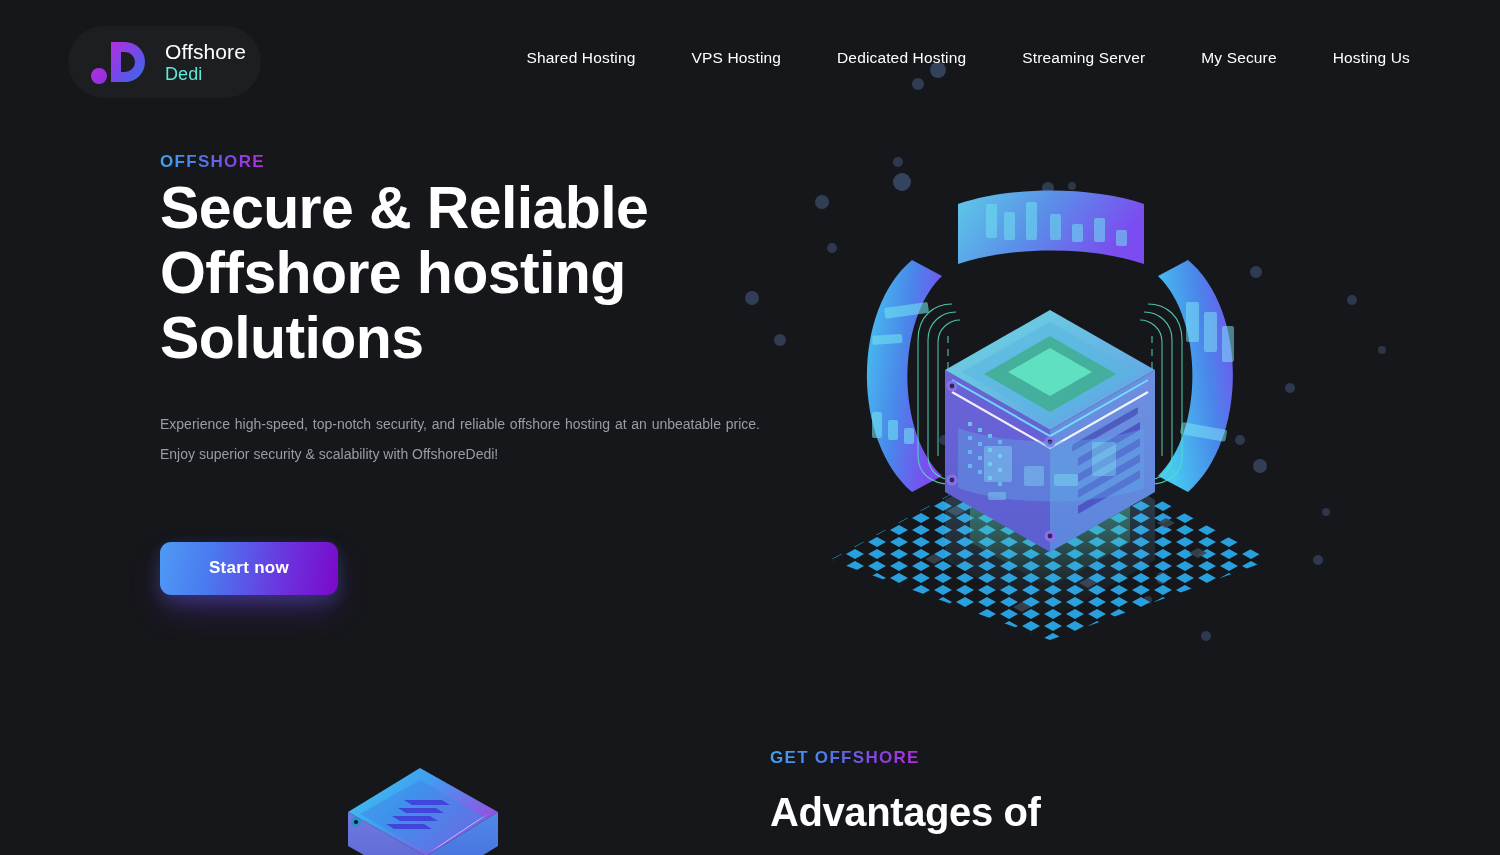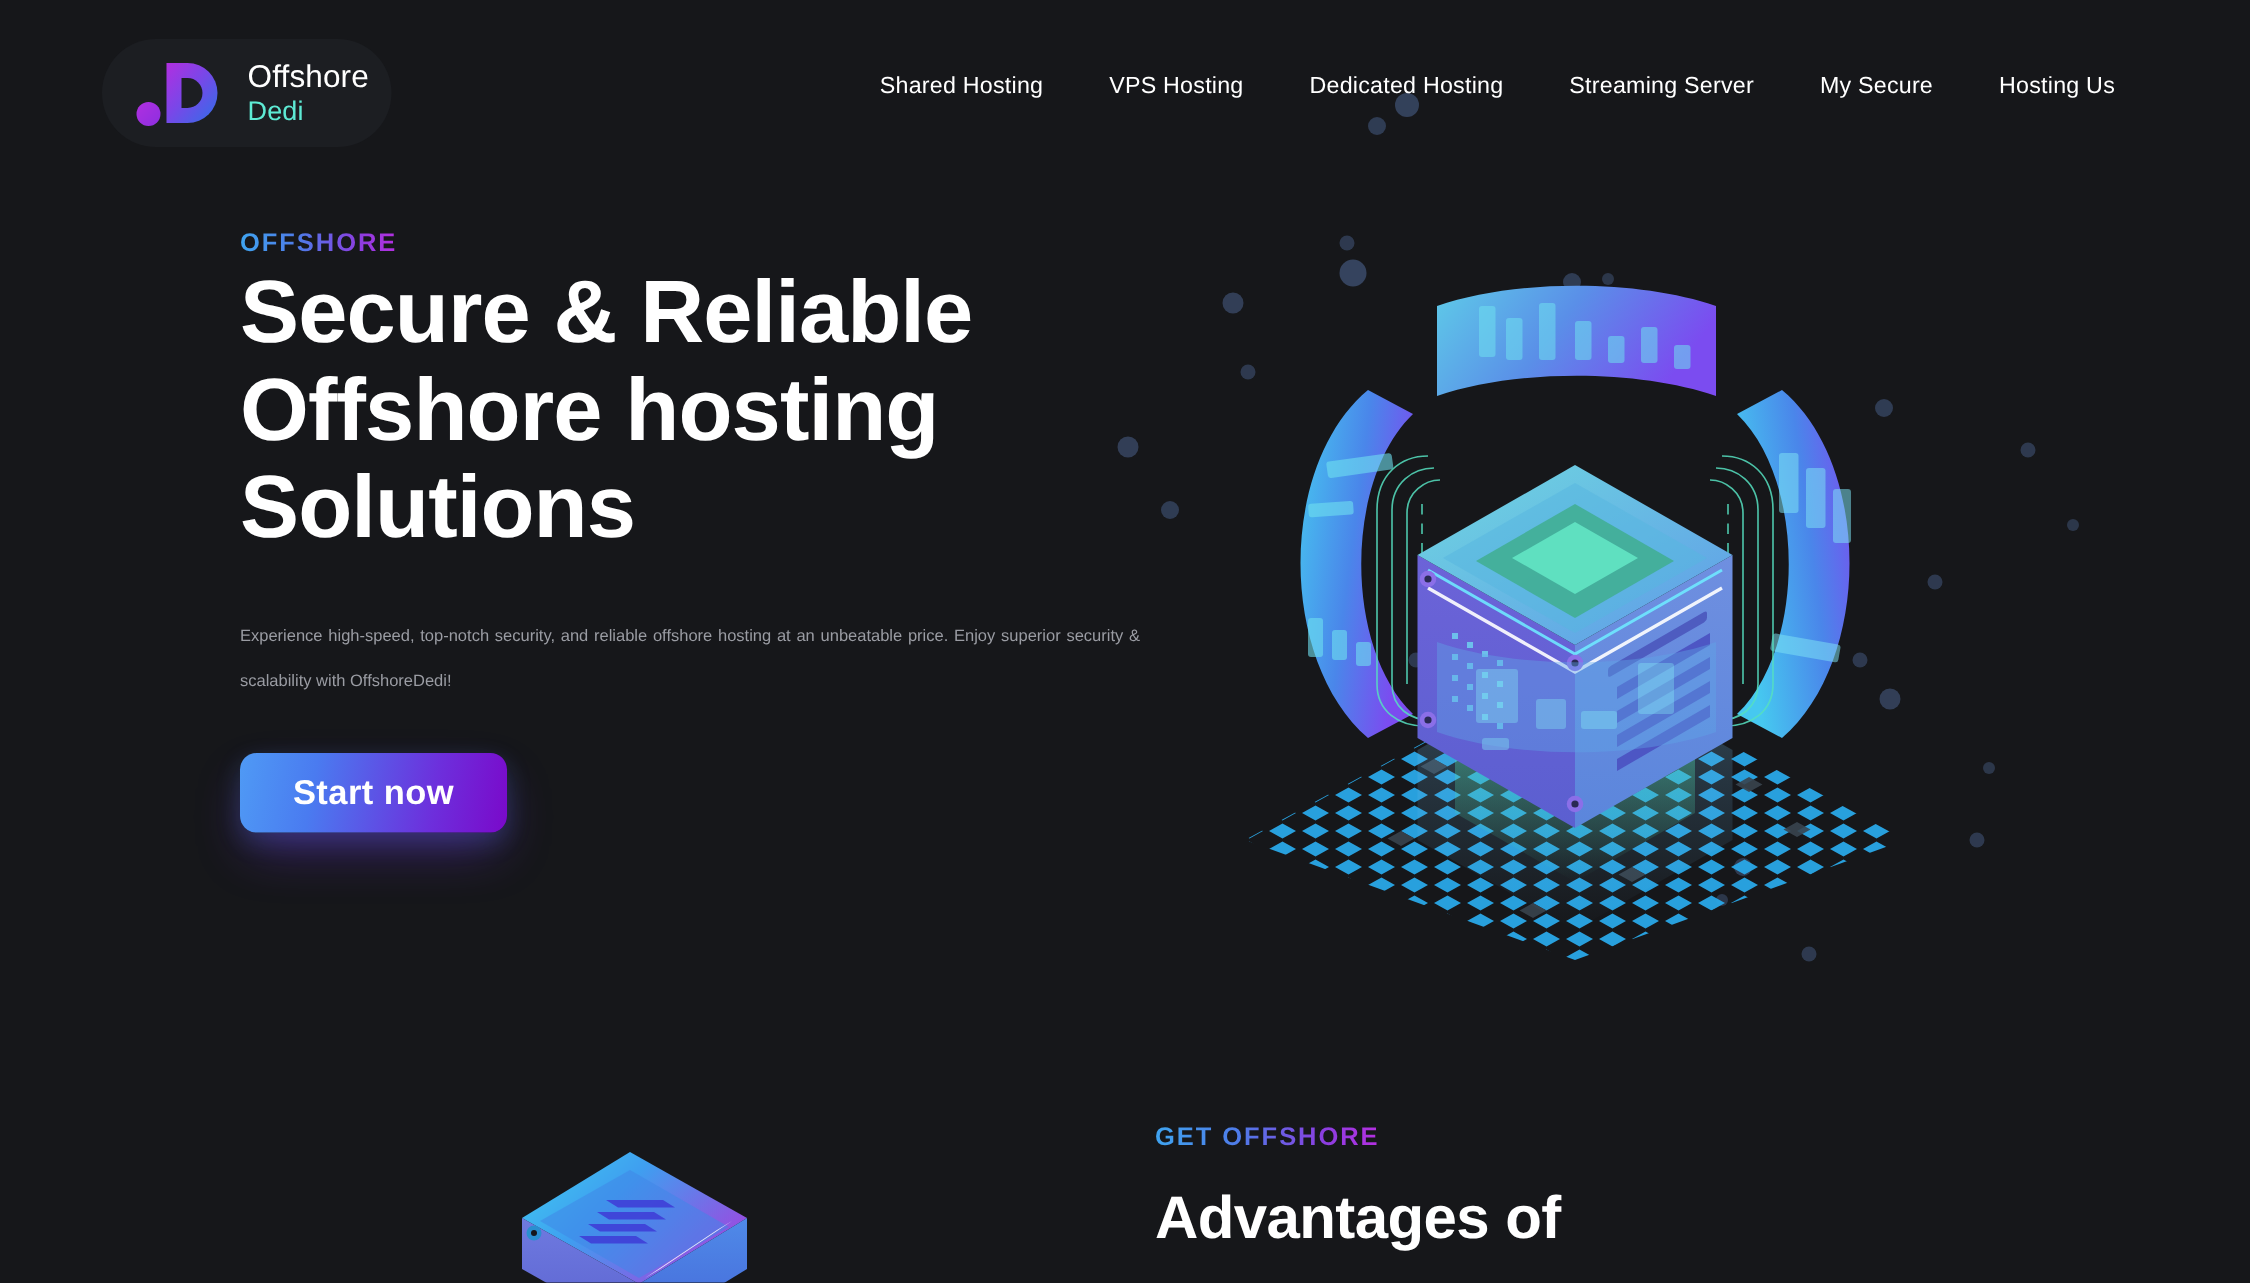--- a/index.html
+++ b/index.html
@@ -28,21 +28,21 @@
     padding-left:22px;
   }
   .logo-mark { position:relative; width:62px; height:50px; flex:none; }
   .logo-mark svg { display:block; }
   .logo-words { display:flex; flex-direction:column; line-height:1.12; }
   .logo-words .l1 { font-size:21px; font-weight:500; color:#ffffff; letter-spacing:.1px; }
   .logo-words .l2 { font-size:18px; font-weight:500; color:#5eead4; letter-spacing:.1px; }
 
   .main-nav {
     position:absolute; right:70px; top:49px;
-    display:flex; align-items:center; gap:4px;
+    display:flex; align-items:center; gap:16px;
   }
   .nav-link {
     color:#ffffff; font-size:15.5px; font-weight:500;
     text-decoration:none; white-space:nowrap;
     padding:0 20px; letter-spacing:.15px; cursor:pointer;
   }
 
   
   .hero { position:absolute; top:0; left:0; width:1500px; height:700px; z-index:3; }
   .hero-copy { position:absolute; left:160px; top:152px; width:600px; }
@@ -54,29 +54,29 @@
     -webkit-text-fill-color:transparent; color:transparent;
     display:inline-block;
   }
   .hero-title {
     margin-top:4px;
     font-size:59px; font-weight:700; line-height:1.1;
     color:#ffffff; letter-spacing:-0.6px;
   }
   .hero-sub {
     margin-top:38px; width:600px;
-    font-size:11px; line-height:30.6px; color:#9a9ca3;
+    font-size:14px; line-height:30.6px; color:#9a9ca3;
     text-align:justify; font-weight:400;
   }
   .cta-btn {
-    margin-top:32px; display:inline-flex; align-items:center; justify-content:center;
+    margin-top:72px; display:inline-flex; align-items:center; justify-content:center;
     width:178px; height:53px; border:none; cursor:pointer;
     border-radius:11px;
     background:linear-gradient(100deg,#4f9af5 0%,#4a7bf0 28%,#6d2fdc 72%,#7a09ca 100%);
-    color:#ffffff; font-size:23px; font-weight:700; letter-spacing:.3px;
+    color:#ffffff; font-size:17px; font-weight:700; letter-spacing:.3px;
     font-family:"Liberation Sans", sans-serif;
     box-shadow:0 16px 34px -6px rgba(109,47,220,.45), 0 6px 16px rgba(79,154,245,.22);
   }
 
   
   .hero-art { position:absolute; left:800px; top:140px; width:500px; height:510px; }
   .hero-art svg { display:block; width:100%; height:100%; }
 
   
   .lower { position:absolute; left:0; top:700px; width:1500px; height:155px; z-index:3; }

